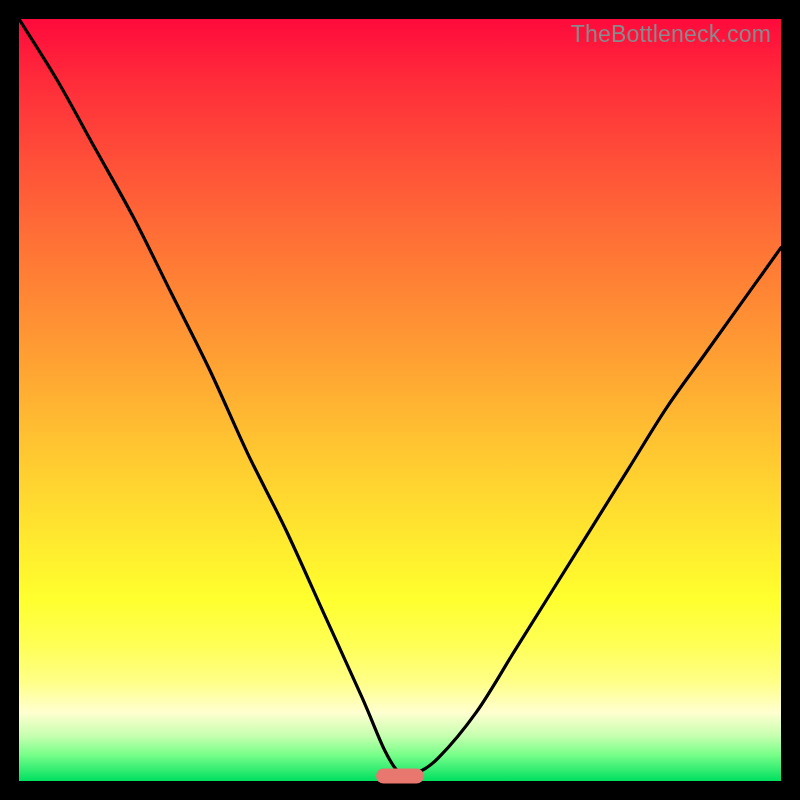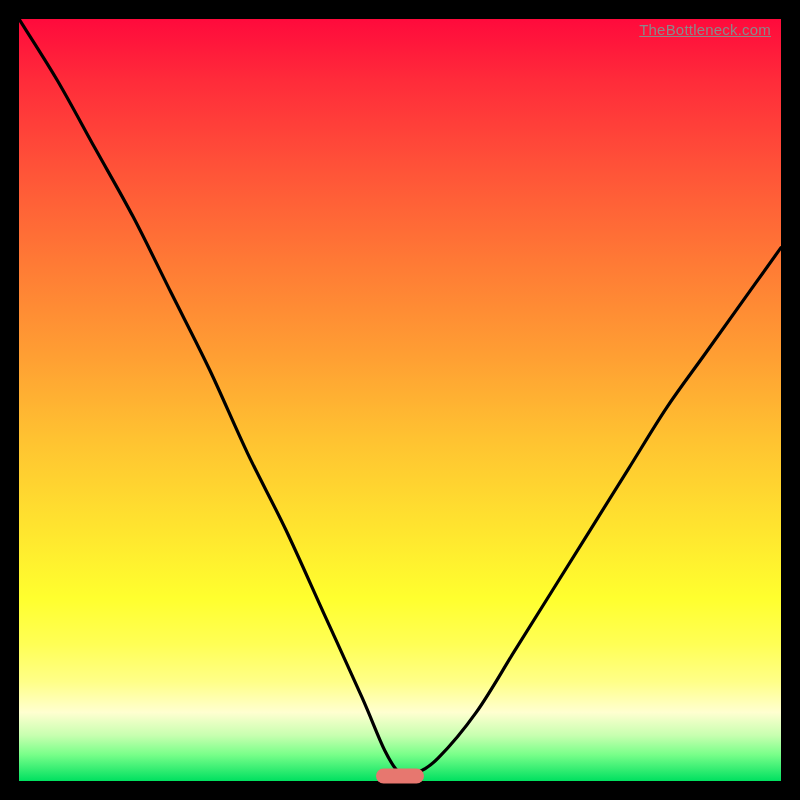--- a/index.html
+++ b/index.html
@@ -39,25 +39,24 @@
       #c8ffb0 94%,
       #7aff8a 96.5%,
       #00e060 100%
     );
   }
   .watermark {
     position: absolute;
     top: 2px;
     right: 10px;
     color: #888a8c;
-    font-size: 15px;
+    font-size: 23px;
     font-weight: 400;
     letter-spacing: 0.2px;
     user-select: none;
-    text-decoration: underline;
   }
   svg.curve {
     position: absolute;
     left: 0;
     top: 0;
     width: 762px;
     height: 762px;
   }
   .min-marker {
     position: absolute;

